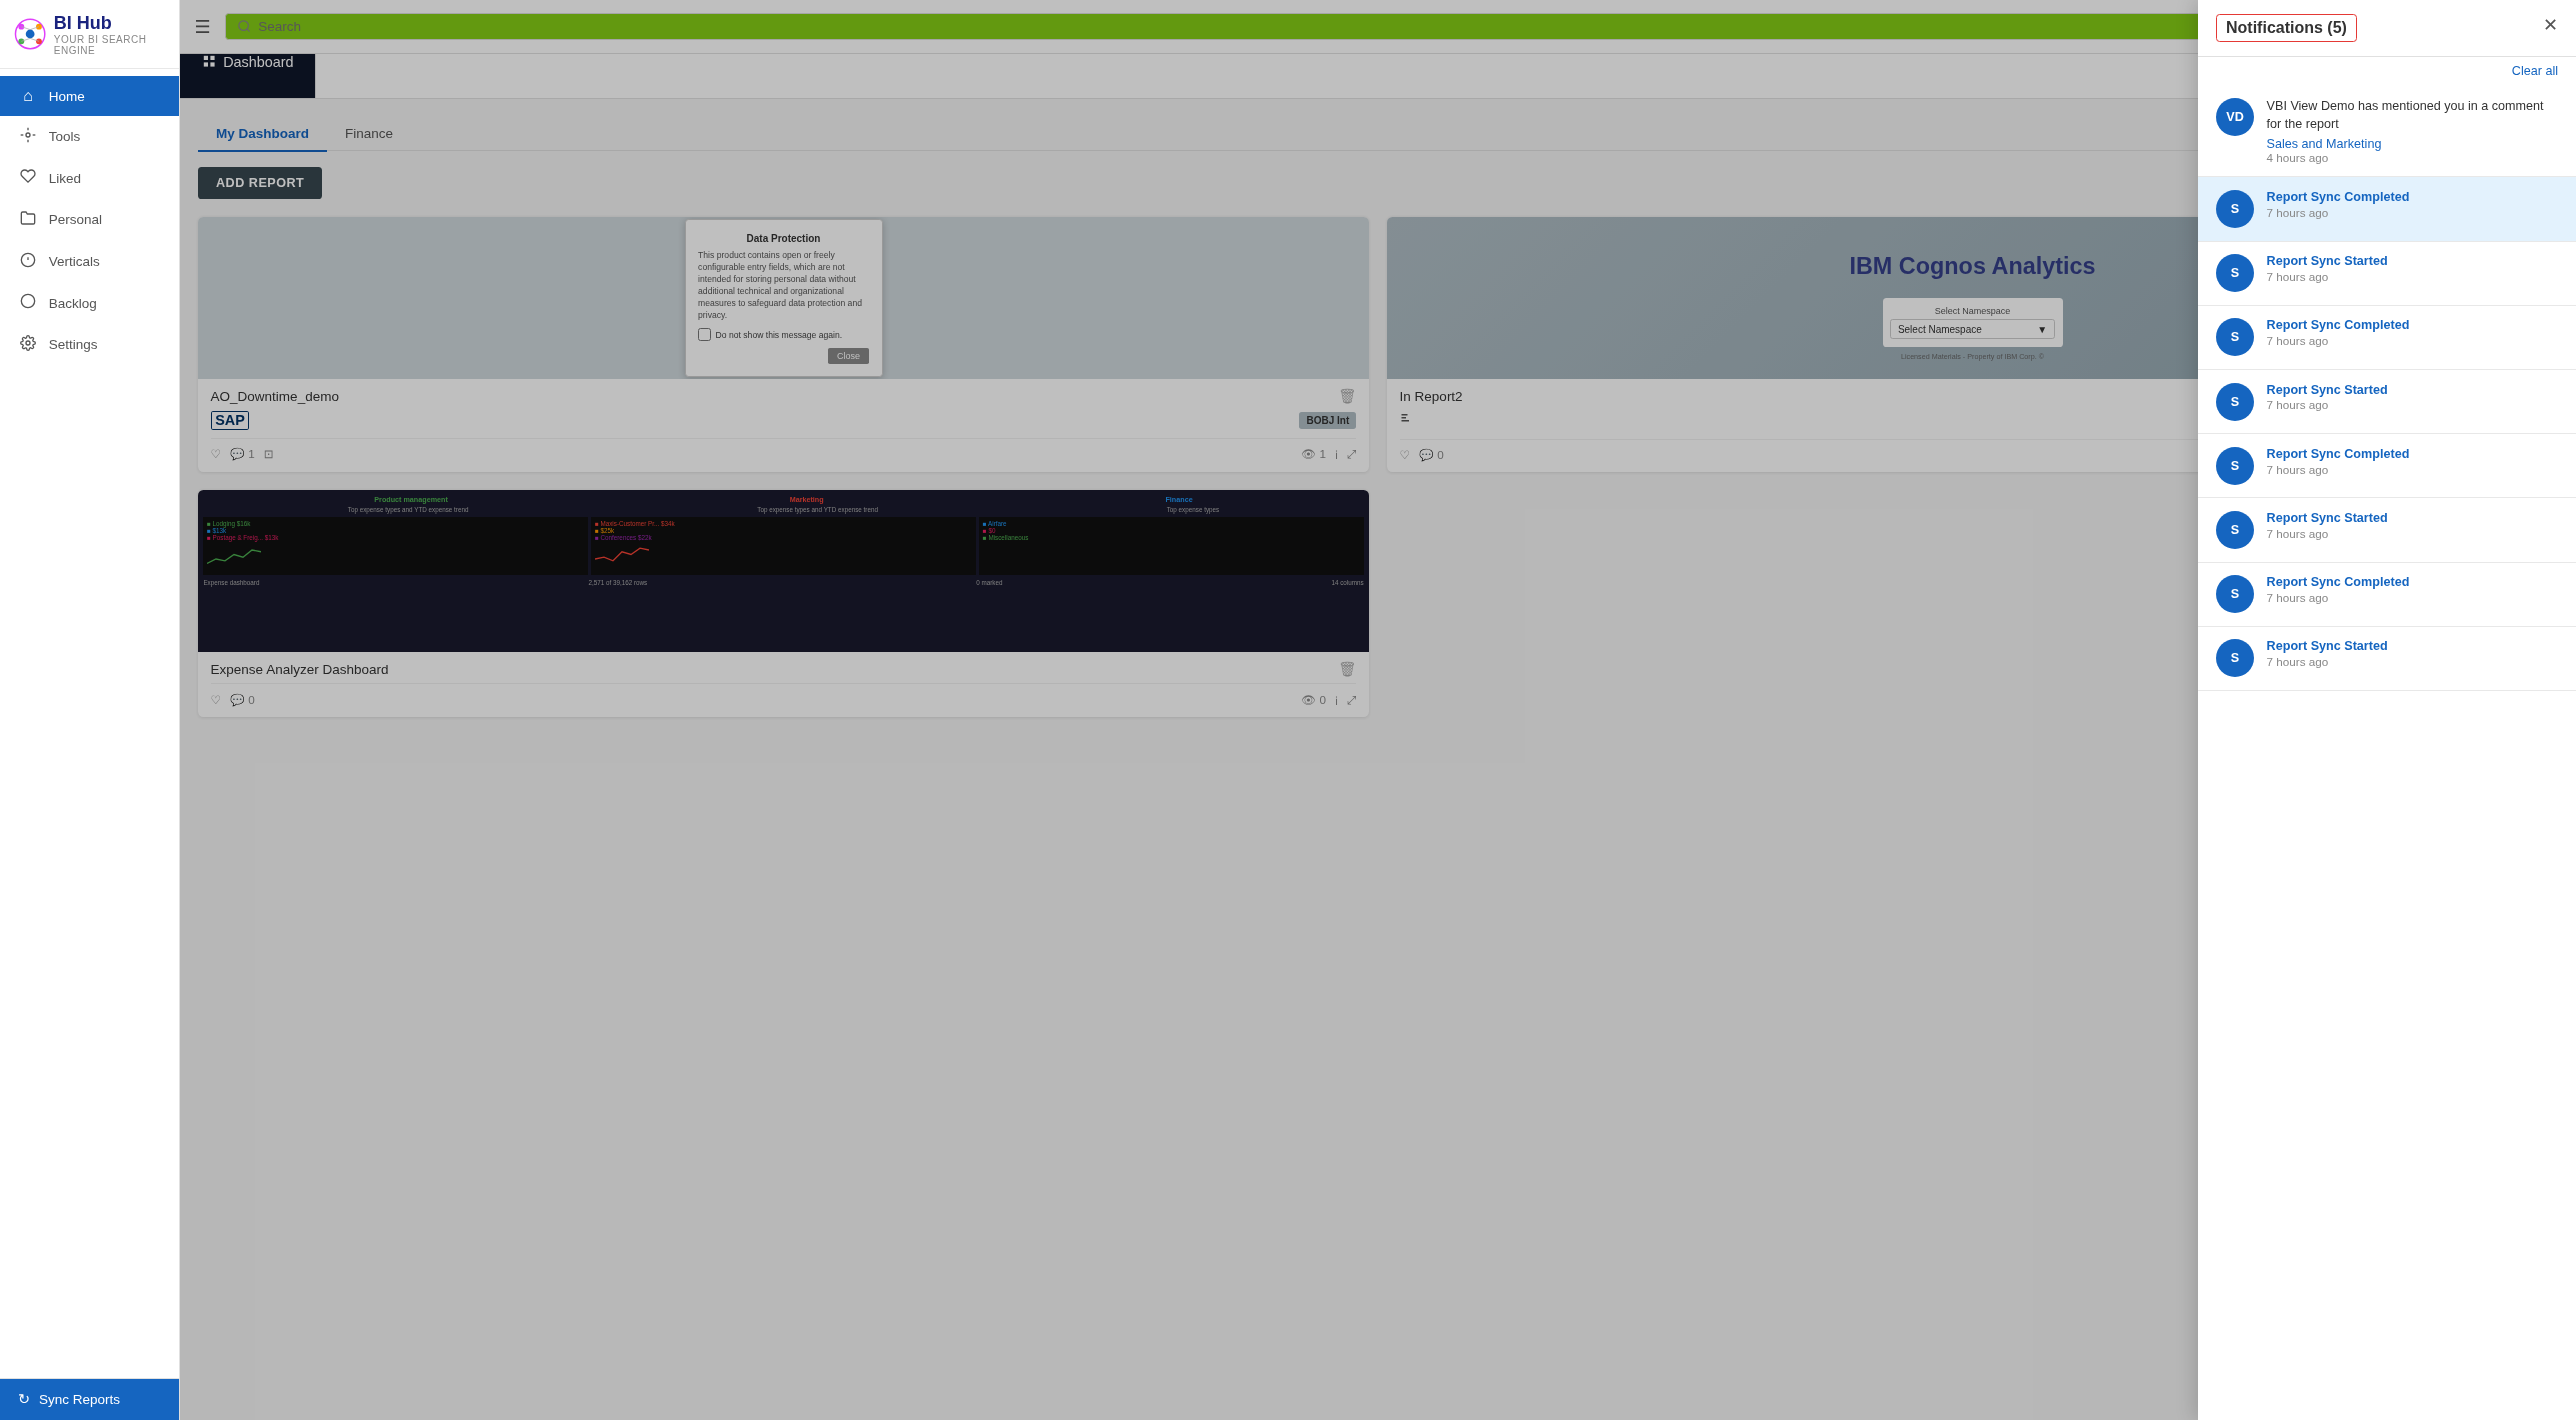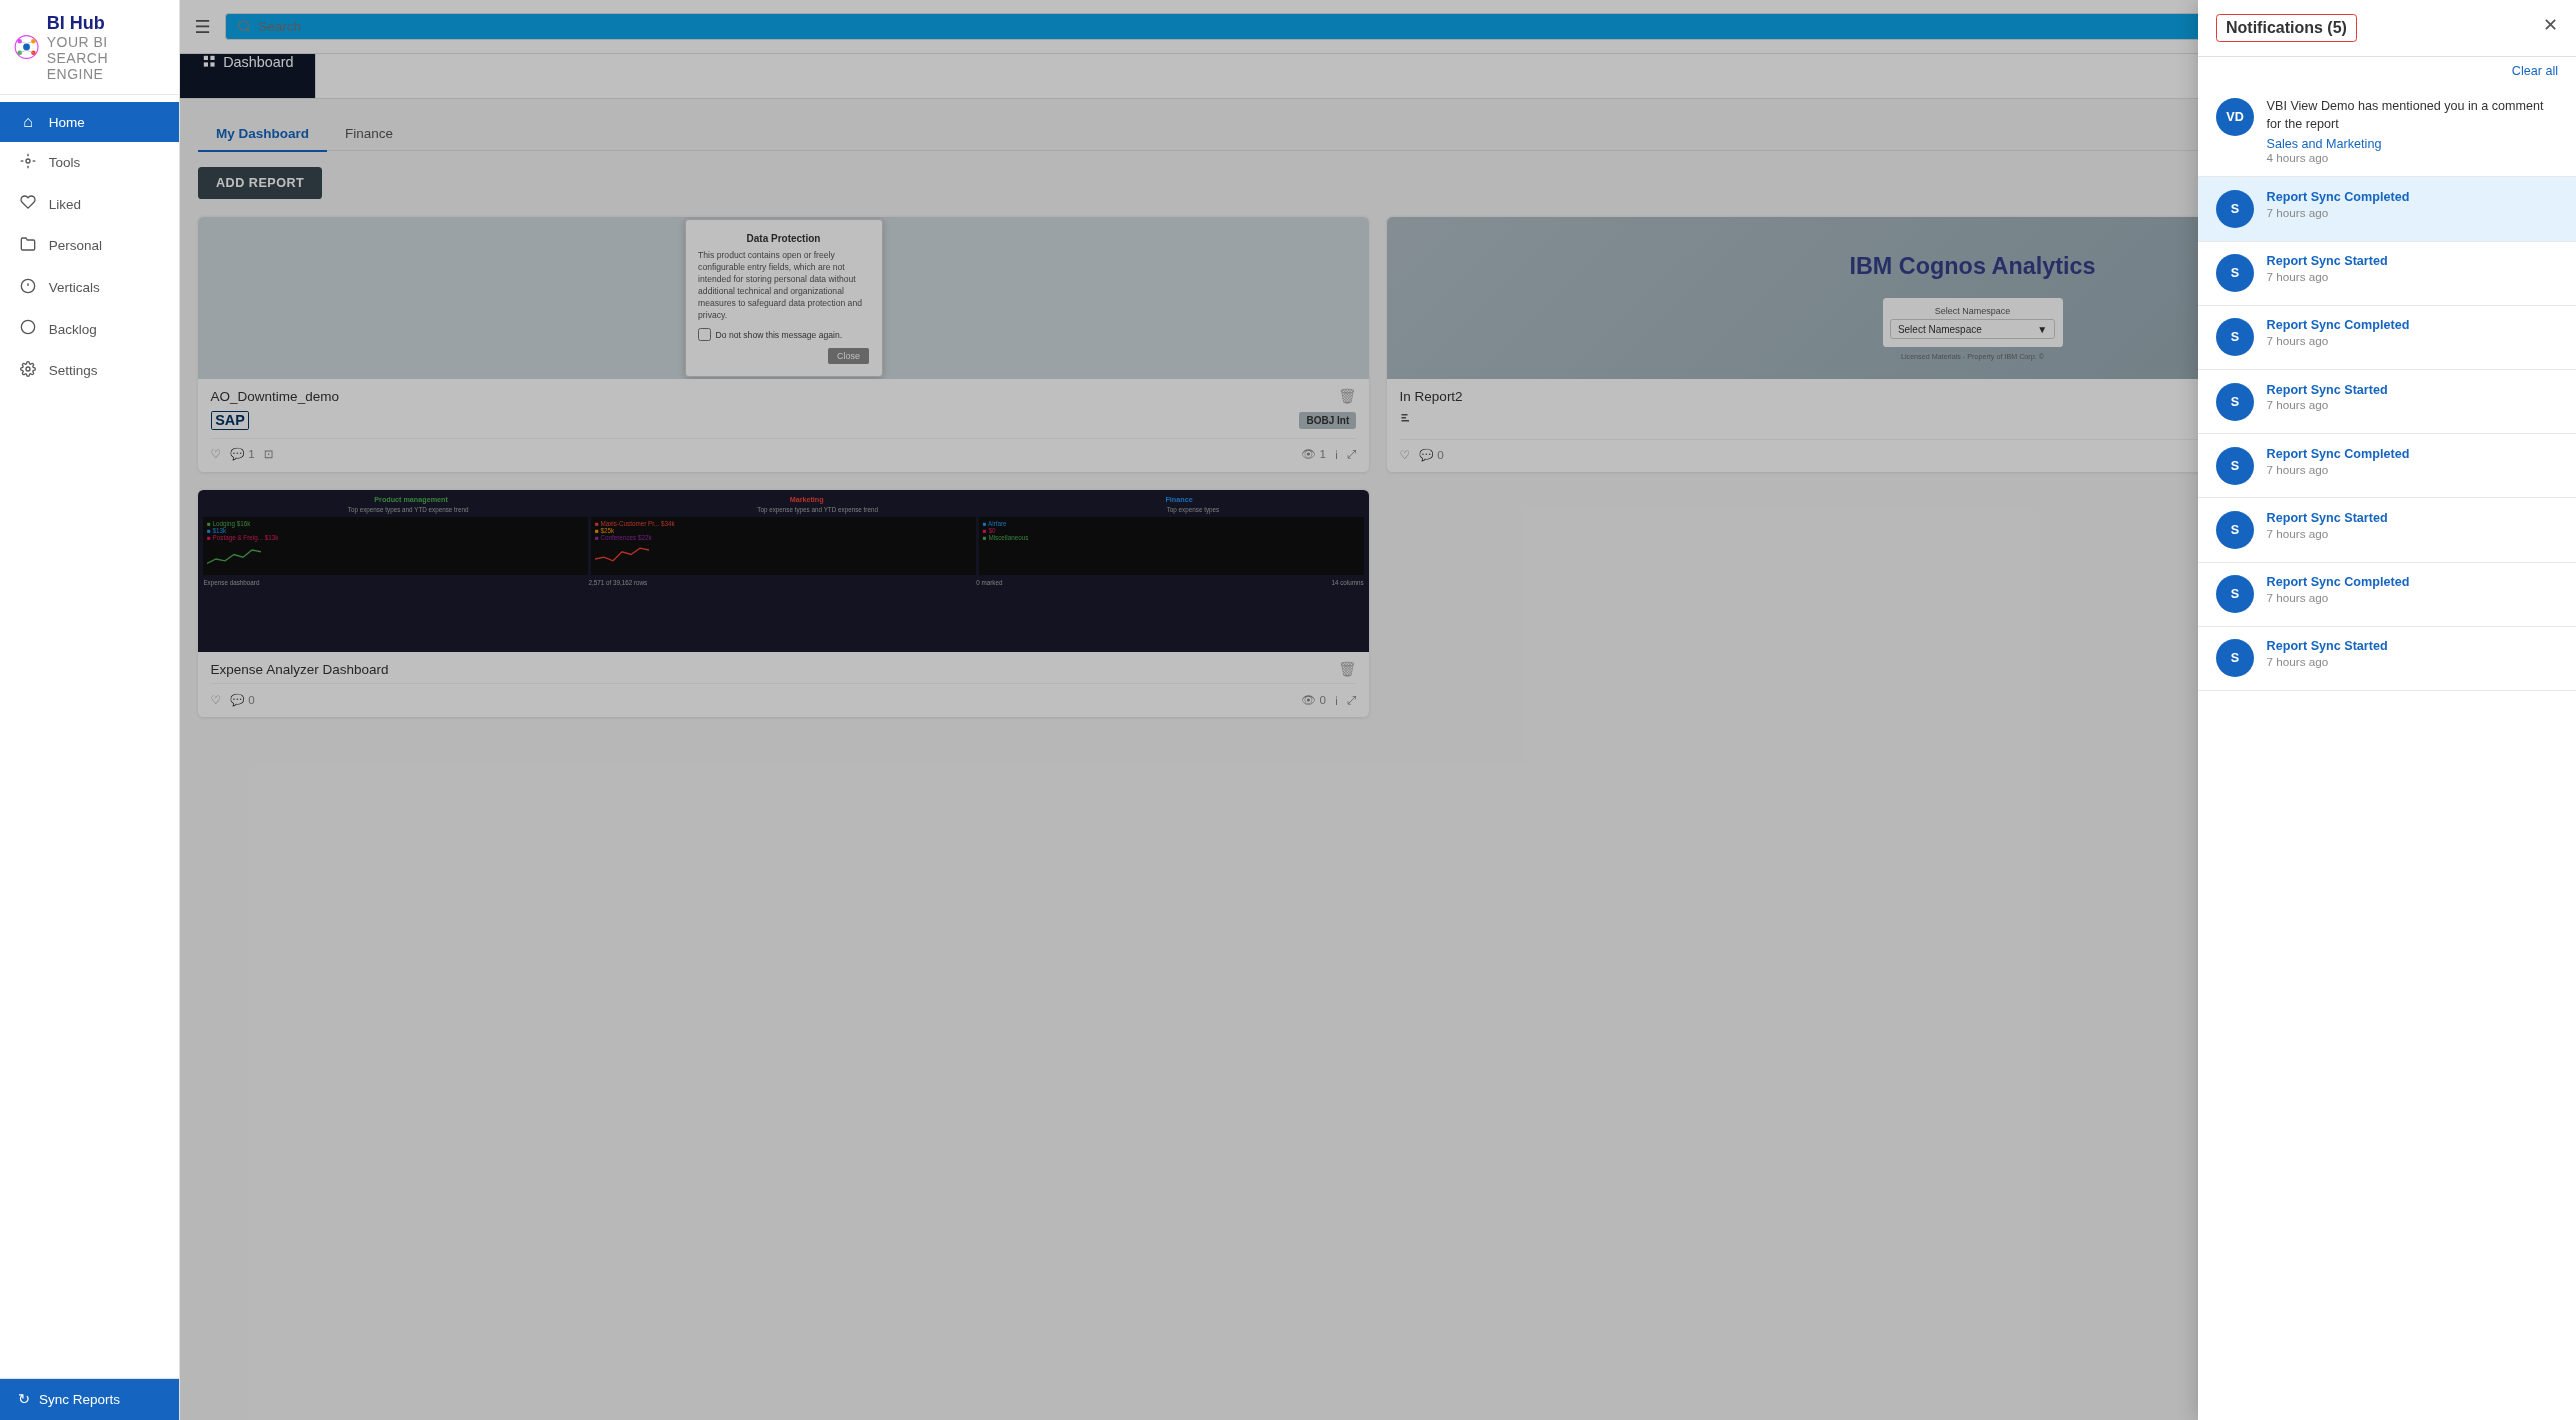--- a/index.html
+++ b/index.html
@@ -21,21 +21,21 @@
       display: flex;
       align-items: center;
       gap: 7.2px;
     }
     .logo-icon {
       width: 40px;
       height: 40px;
     }
     .logo-text { display: flex; flex-direction: column; }
     .logo-title { font-size: 18px; font-weight: 700; color: #1a237e; }
-    .logo-subtitle { font-size: 14px; color: #888; letter-spacing: 0.5px; }
+    .logo-subtitle { font-size: 10px; color: #888; letter-spacing: 0.5px; }
 
     .sidebar-nav { flex: 1; padding: 7.2px 0; }
     .nav-item {
       display: flex;
       align-items: center;
       gap: 10.8px;
       padding: 10.8px 18px;
       cursor: pointer;
       color: #555;
       font-size: 13.5px;
@@ -76,21 +76,21 @@
       border-bottom: 0.9px solid #e0e0e0;
       padding: 7.2px 14.4px;
       gap: 10.8px;
       height: 54px;
     }
     .topbar-menu-icon { font-size: 18px; color: #555; cursor: pointer; margin-right: 3.6px; }
     .search-box {
       flex: 1;
       display: flex;
       align-items: center;
-      background: #0ea5e9;
+      background: #84cc16;
       border: 0.9px solid #ddd;
       border-radius: 3.6px;
       padding: 5.4px 10.8px;
       gap: 7.2px;
     }
     .search-box input {
       border: none;
       background: transparent;
       font-size: 13.5px;
       color: #333;

